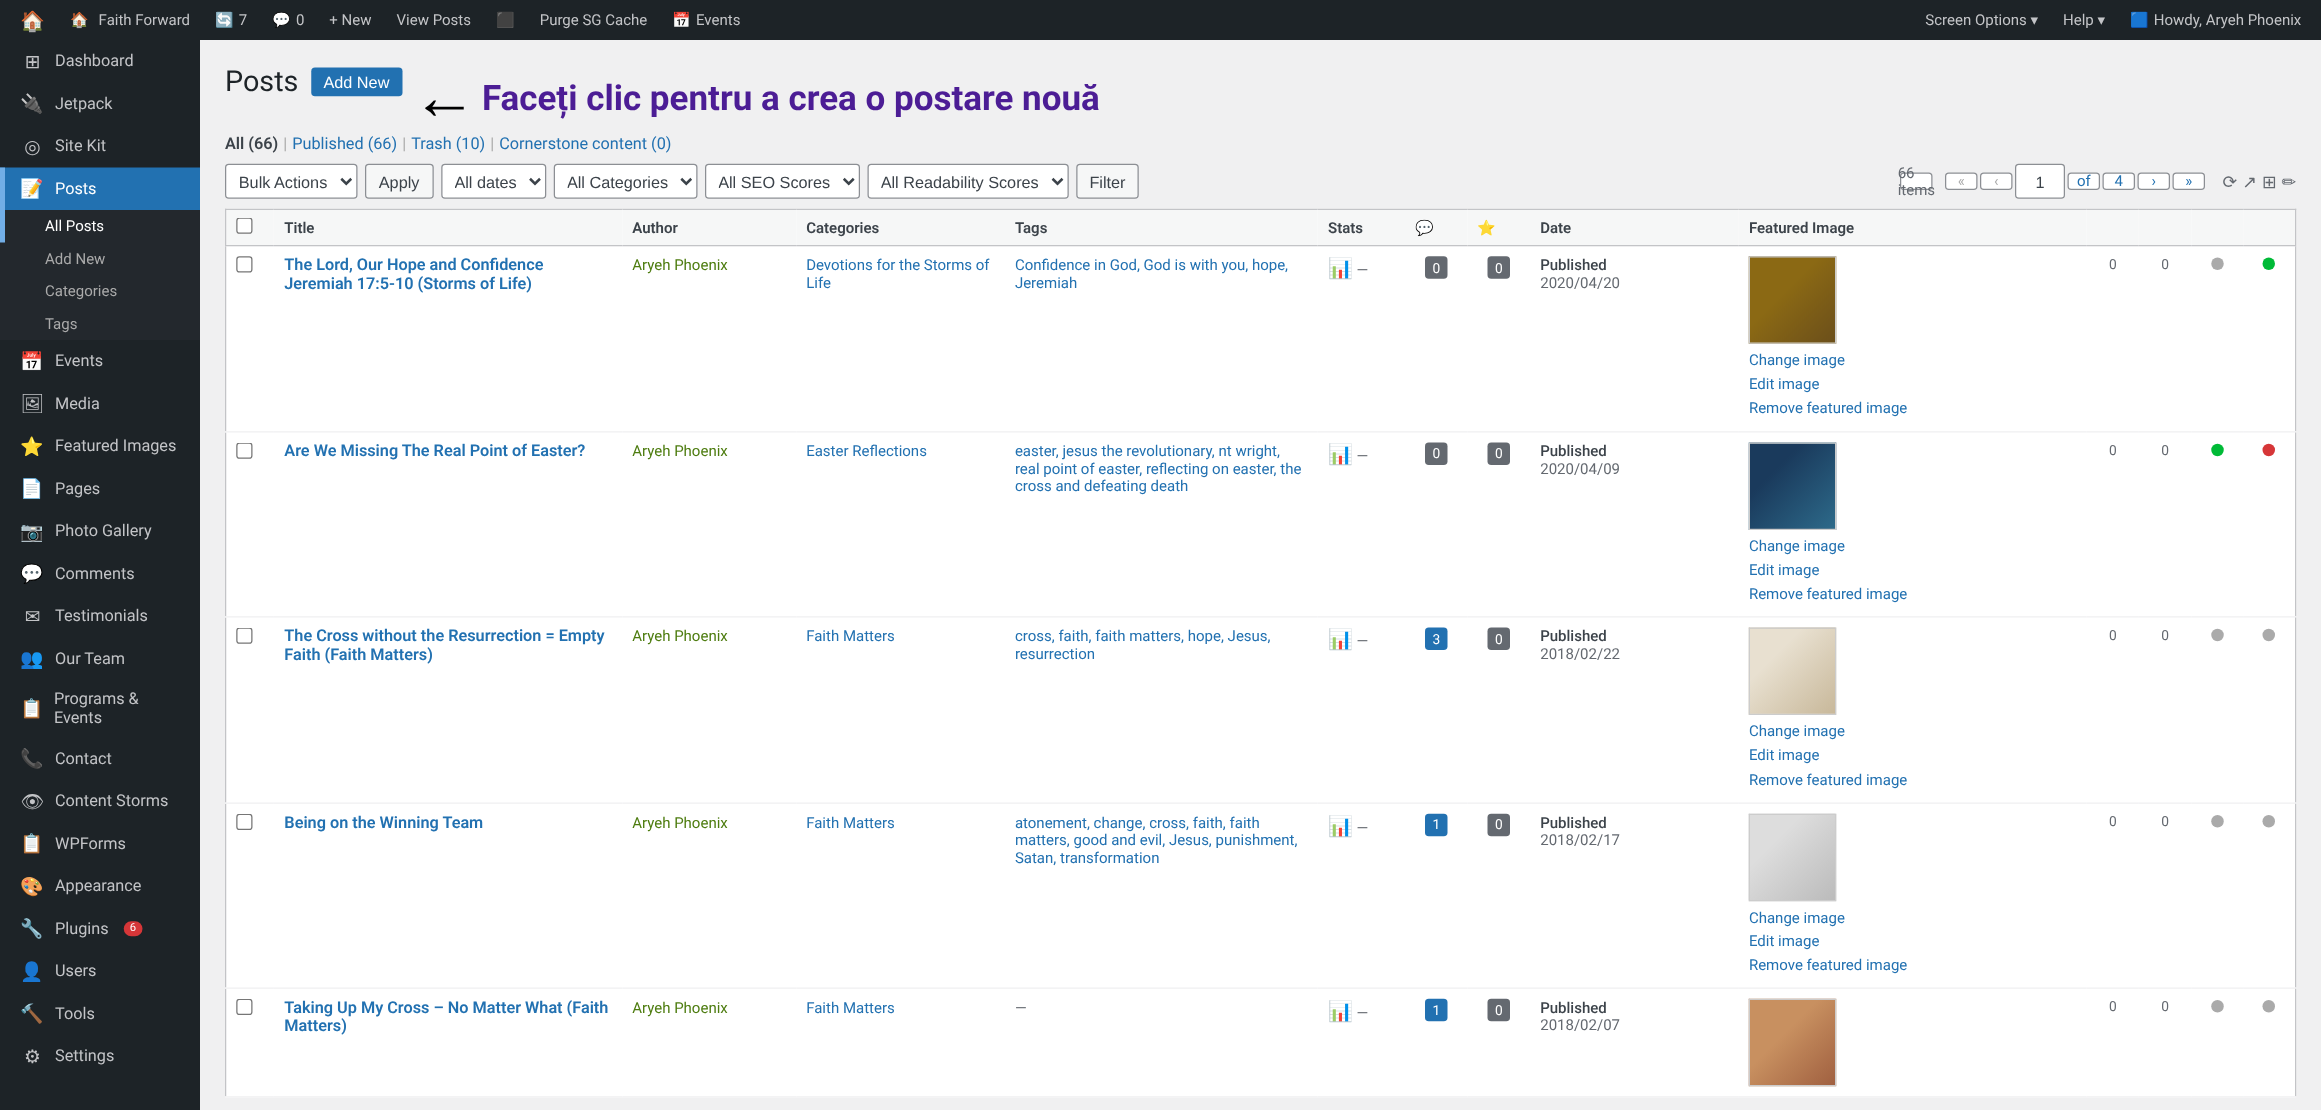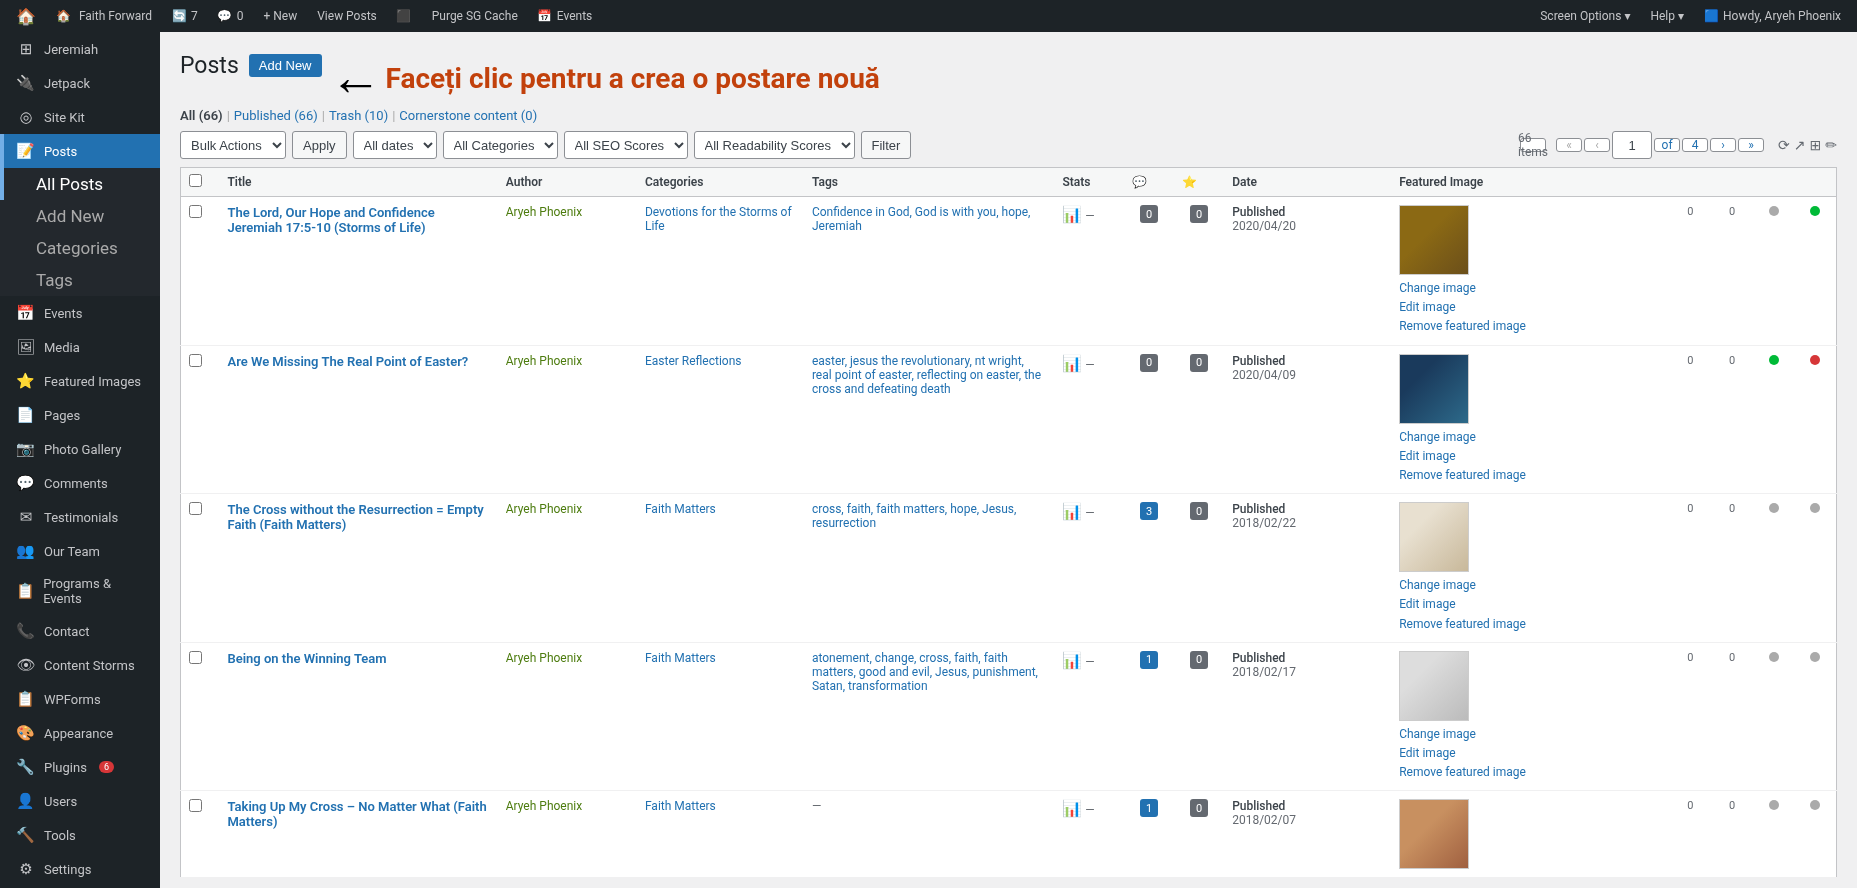--- a/index.html
+++ b/index.html
@@ -41,21 +41,21 @@
       display: flex; align-items: center; gap: 8px;
       padding: 8px 12px;
       color: #c3c4c7;
       cursor: pointer;
       font-size: 13px;
       border-left: 4px solid transparent;
     }
     .menu-item.active { background: #2271b1; color: #fff; border-left-color: #72aee6; }
     .menu-item .menu-icon { width: 20px; text-align: center; font-size: 15px; }
     .submenu { background: #23282d; }
-    .submenu .menu-item { font-size: 17px; padding: 6px 12px 6px 32px; color: #aaa; }
+    .submenu .menu-item { font-size: 12px; padding: 6px 12px 6px 32px; color: #aaa; }
     .submenu .menu-item.active { color: #fff; background: transparent; }
     .menu-item .badge {
       background: #d63638; color: #fff; font-size: 9px;
       border-radius: 10px; padding: 1px 5px; margin-left: 4px;
     }
 
     
     #wpcontent {
       flex: 1;
       background: #f0f0f1;
@@ -73,21 +73,21 @@
       color: #fff;
       border: none;
       padding: 4px 10px;
       font-size: 13px;
       cursor: pointer;
       border-radius: 3px;
       text-decoration: none;
       display: inline-block;
     }
     .annotation-text {
-      font-size: 28px; font-weight: bold; color: #c2410c;
+      font-size: 28px; font-weight: bold; color: #4c1d95;
     }
 
     
     .subsubsub {
       display: flex; gap: 4px; align-items: center;
       margin-bottom: 8px; font-size: 13px; color: #646970;
       flex-wrap: wrap;
     }
     .subsubsub a { color: #2271b1; text-decoration: none; }
     .subsubsub .current { font-weight: 600; color: #3c434a; }
@@ -239,21 +239,21 @@
       <span>Howdy, Aryeh Phoenix</span>
     </div>
   </div>
 </div>
 
 <div class="wp-wrapper">
 
   <div id="adminmenuwrap">
     <div class="menu-item">
       <span class="menu-icon">⊞</span>
-      <span>Jeremiah</span>
+      <span>Dashboard</span>
     </div>
     <div class="menu-item">
       <span class="menu-icon">🔌</span>
       <span>Jetpack</span>
     </div>
     <div class="menu-item">
       <span class="menu-icon">◎</span>
       <span>Site Kit</span>
     </div>
     <div class="menu-item active">

